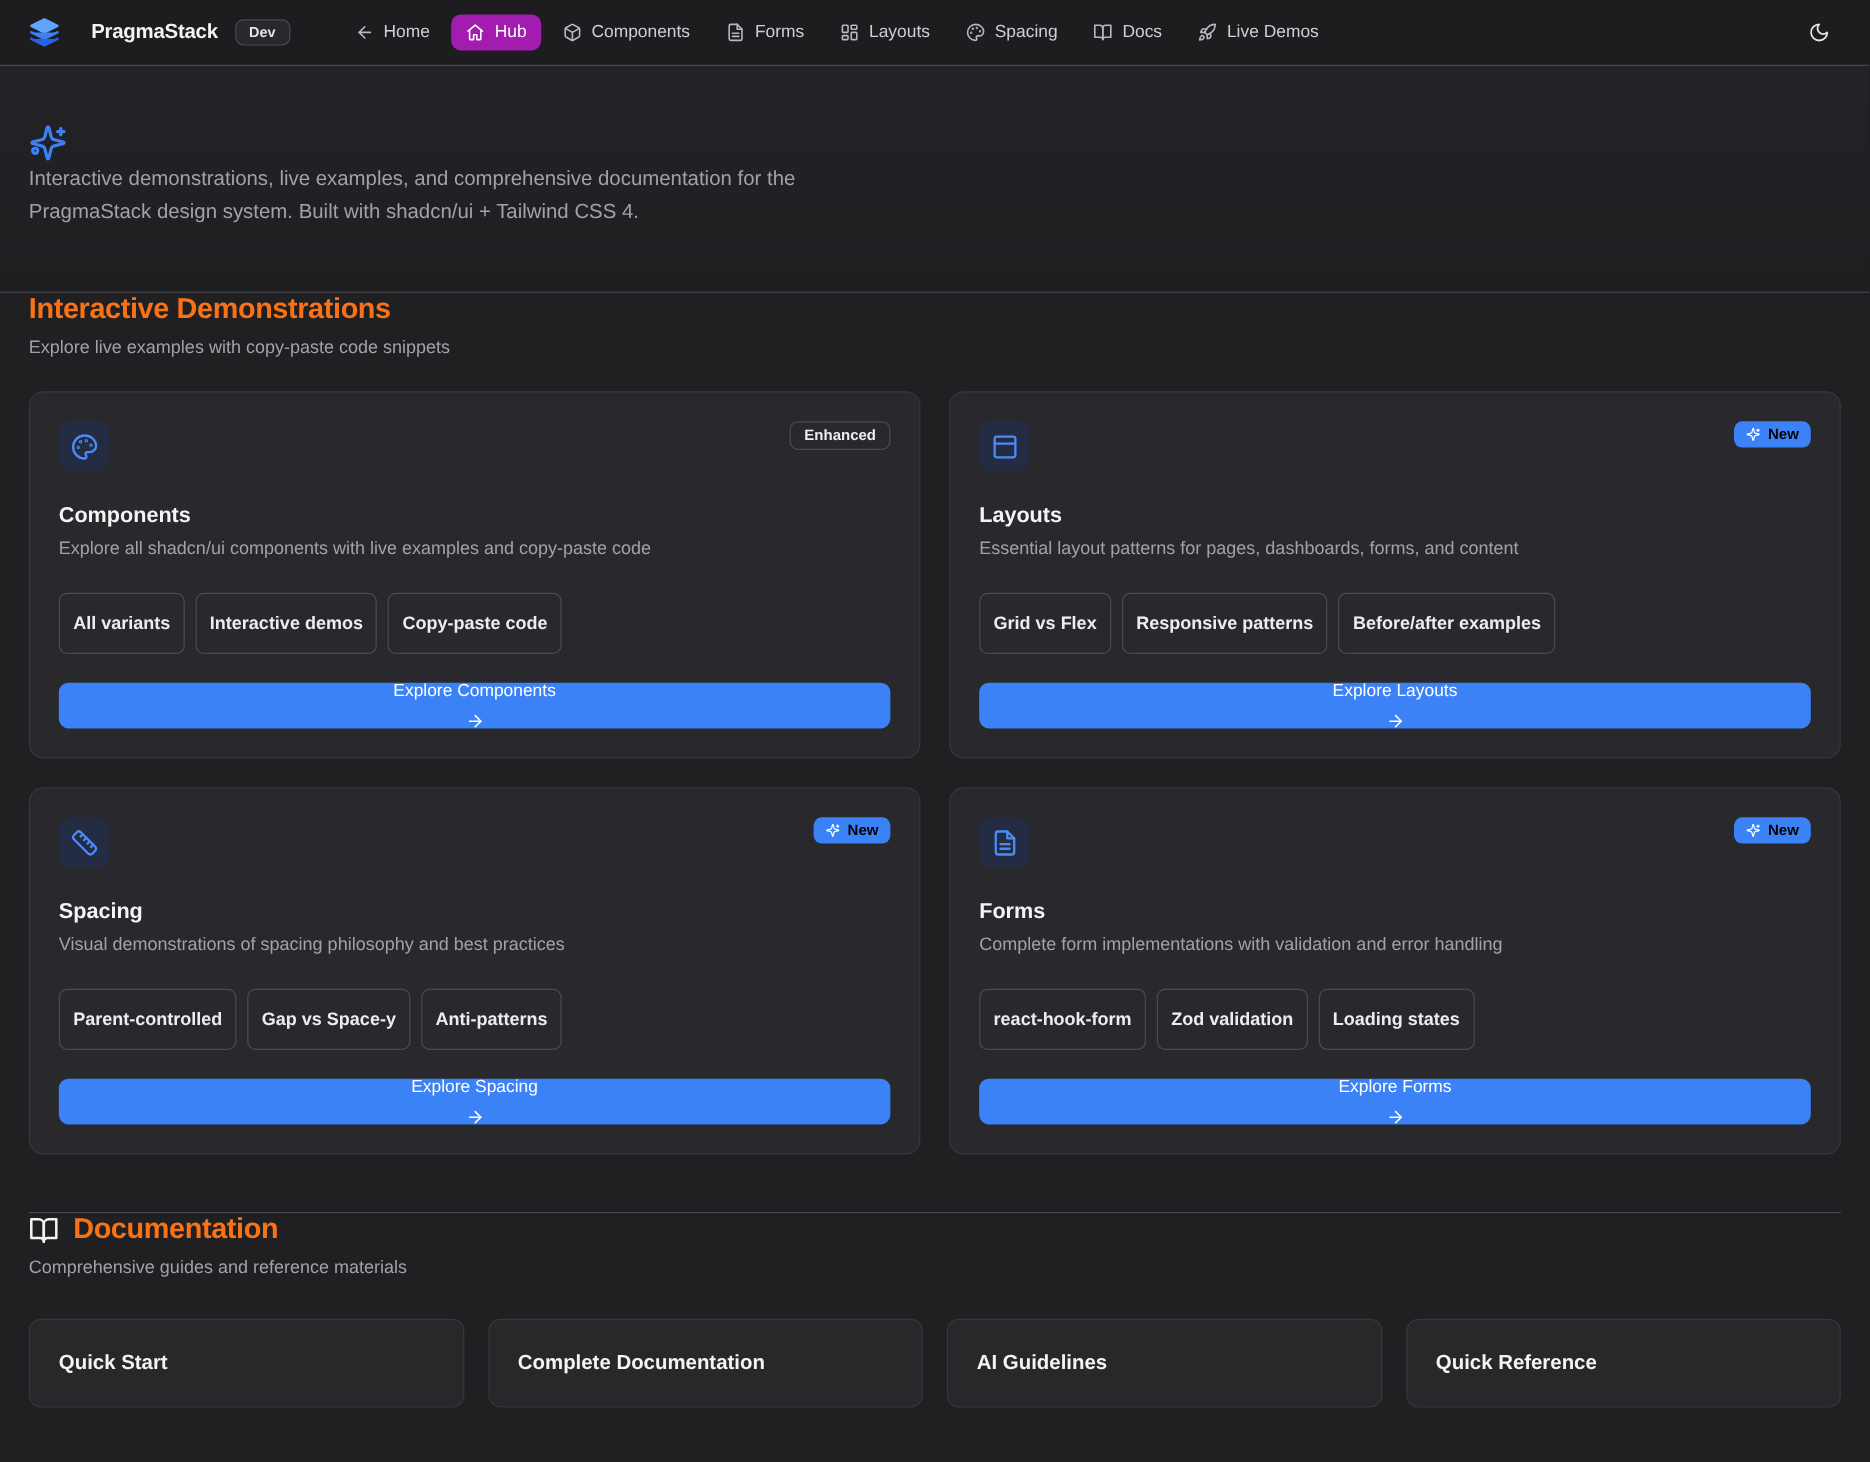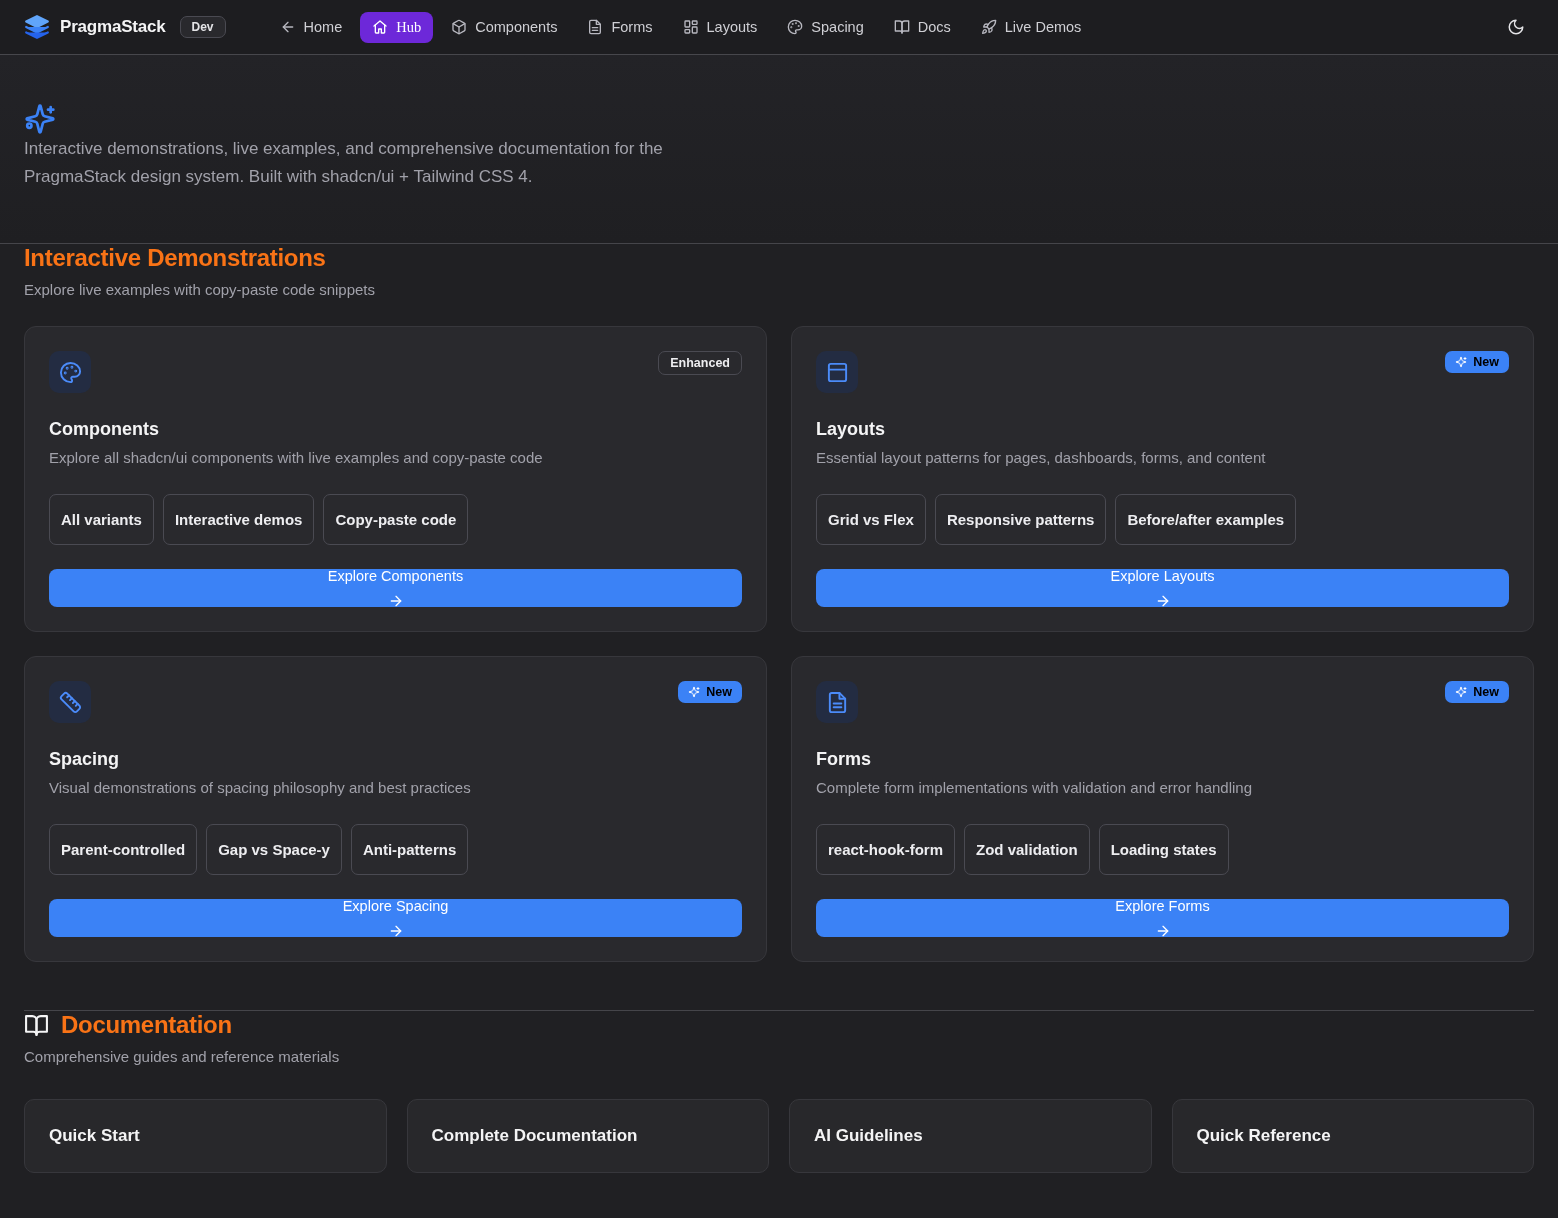--- a/index.html
+++ b/index.html
@@ -12,21 +12,21 @@
 
   
   .navbar {
     height: 55px;
     display: flex;
     align-items: center;
     padding: 0 24px;
     background: #1d1d20;
     border-bottom: 1px solid #47474c;
   }
-  .brand { display: flex; align-items: center; gap: 10px; cursor: pointer; }
+  .brand { display: flex; align-items: center; gap: 26px; cursor: pointer; }
   .brand-name { font-size: 17px; font-weight: bold; letter-spacing: -0.2px; color: #f4f4f5; }
   .dev-badge {
     margin-left: 14px;
     font-size: 12px; font-weight: bold;
     color: #e4e4e7;
     border: 1px solid #4a4a52;
     background: #29292d;
     border-radius: 7px;
     padding: 3px 11px;
   }
@@ -35,21 +35,21 @@
     display: flex; align-items: center; gap: 8px;
     color: #cfcfd4;
     font-size: 14.5px;
     padding: 7px 12px;
     border-radius: 8px;
     cursor: pointer;
     text-decoration: none;
     white-space: nowrap;
   }
   .nav-item svg { stroke: #b8b8c0; }
-  .nav-item.active { background: #6d28d9; color: #ffffff; font-family: Liberation Serif, serif; }
+  .nav-item.active { background: #a21caf; color: #ffffff; }
   .nav-item.active svg { stroke: #ffffff; }
   .theme-toggle {
     margin-left: auto;
     background: none; border: none; cursor: pointer;
     display: flex; align-items: center; justify-content: center;
     width: 36px; height: 36px; border-radius: 8px;
   }
   .theme-toggle svg { stroke: #e4e4e7; }
 
   

